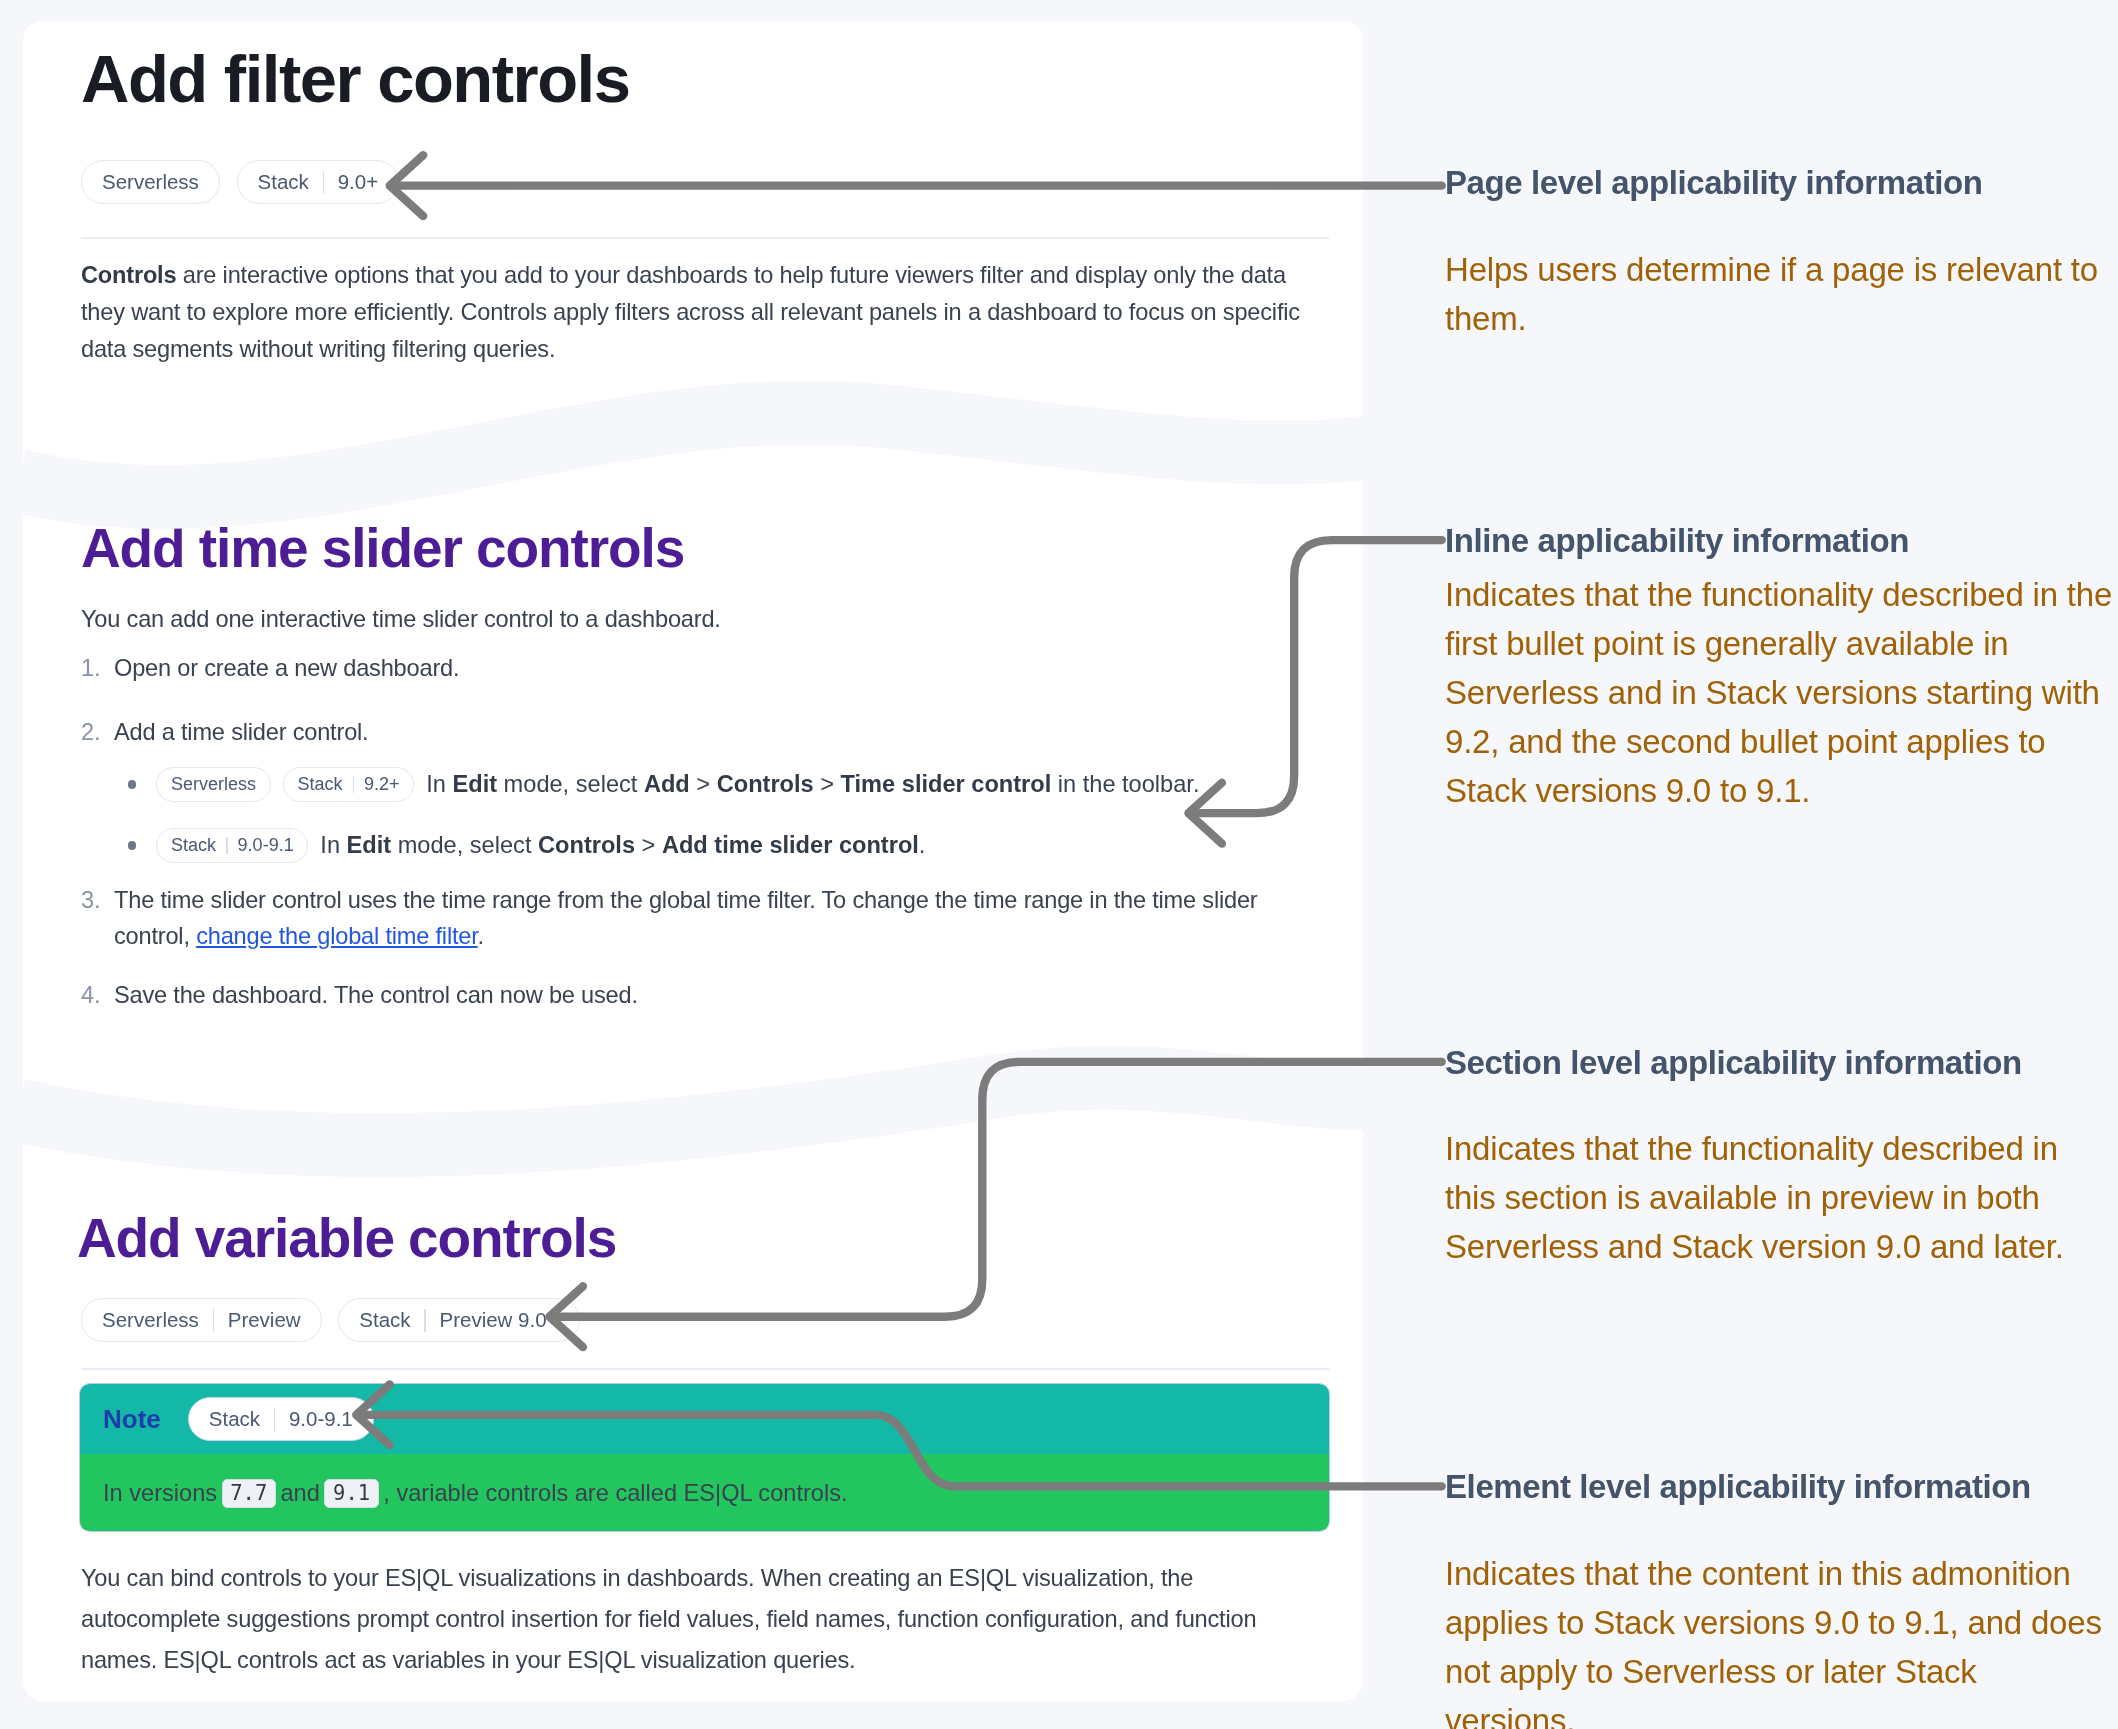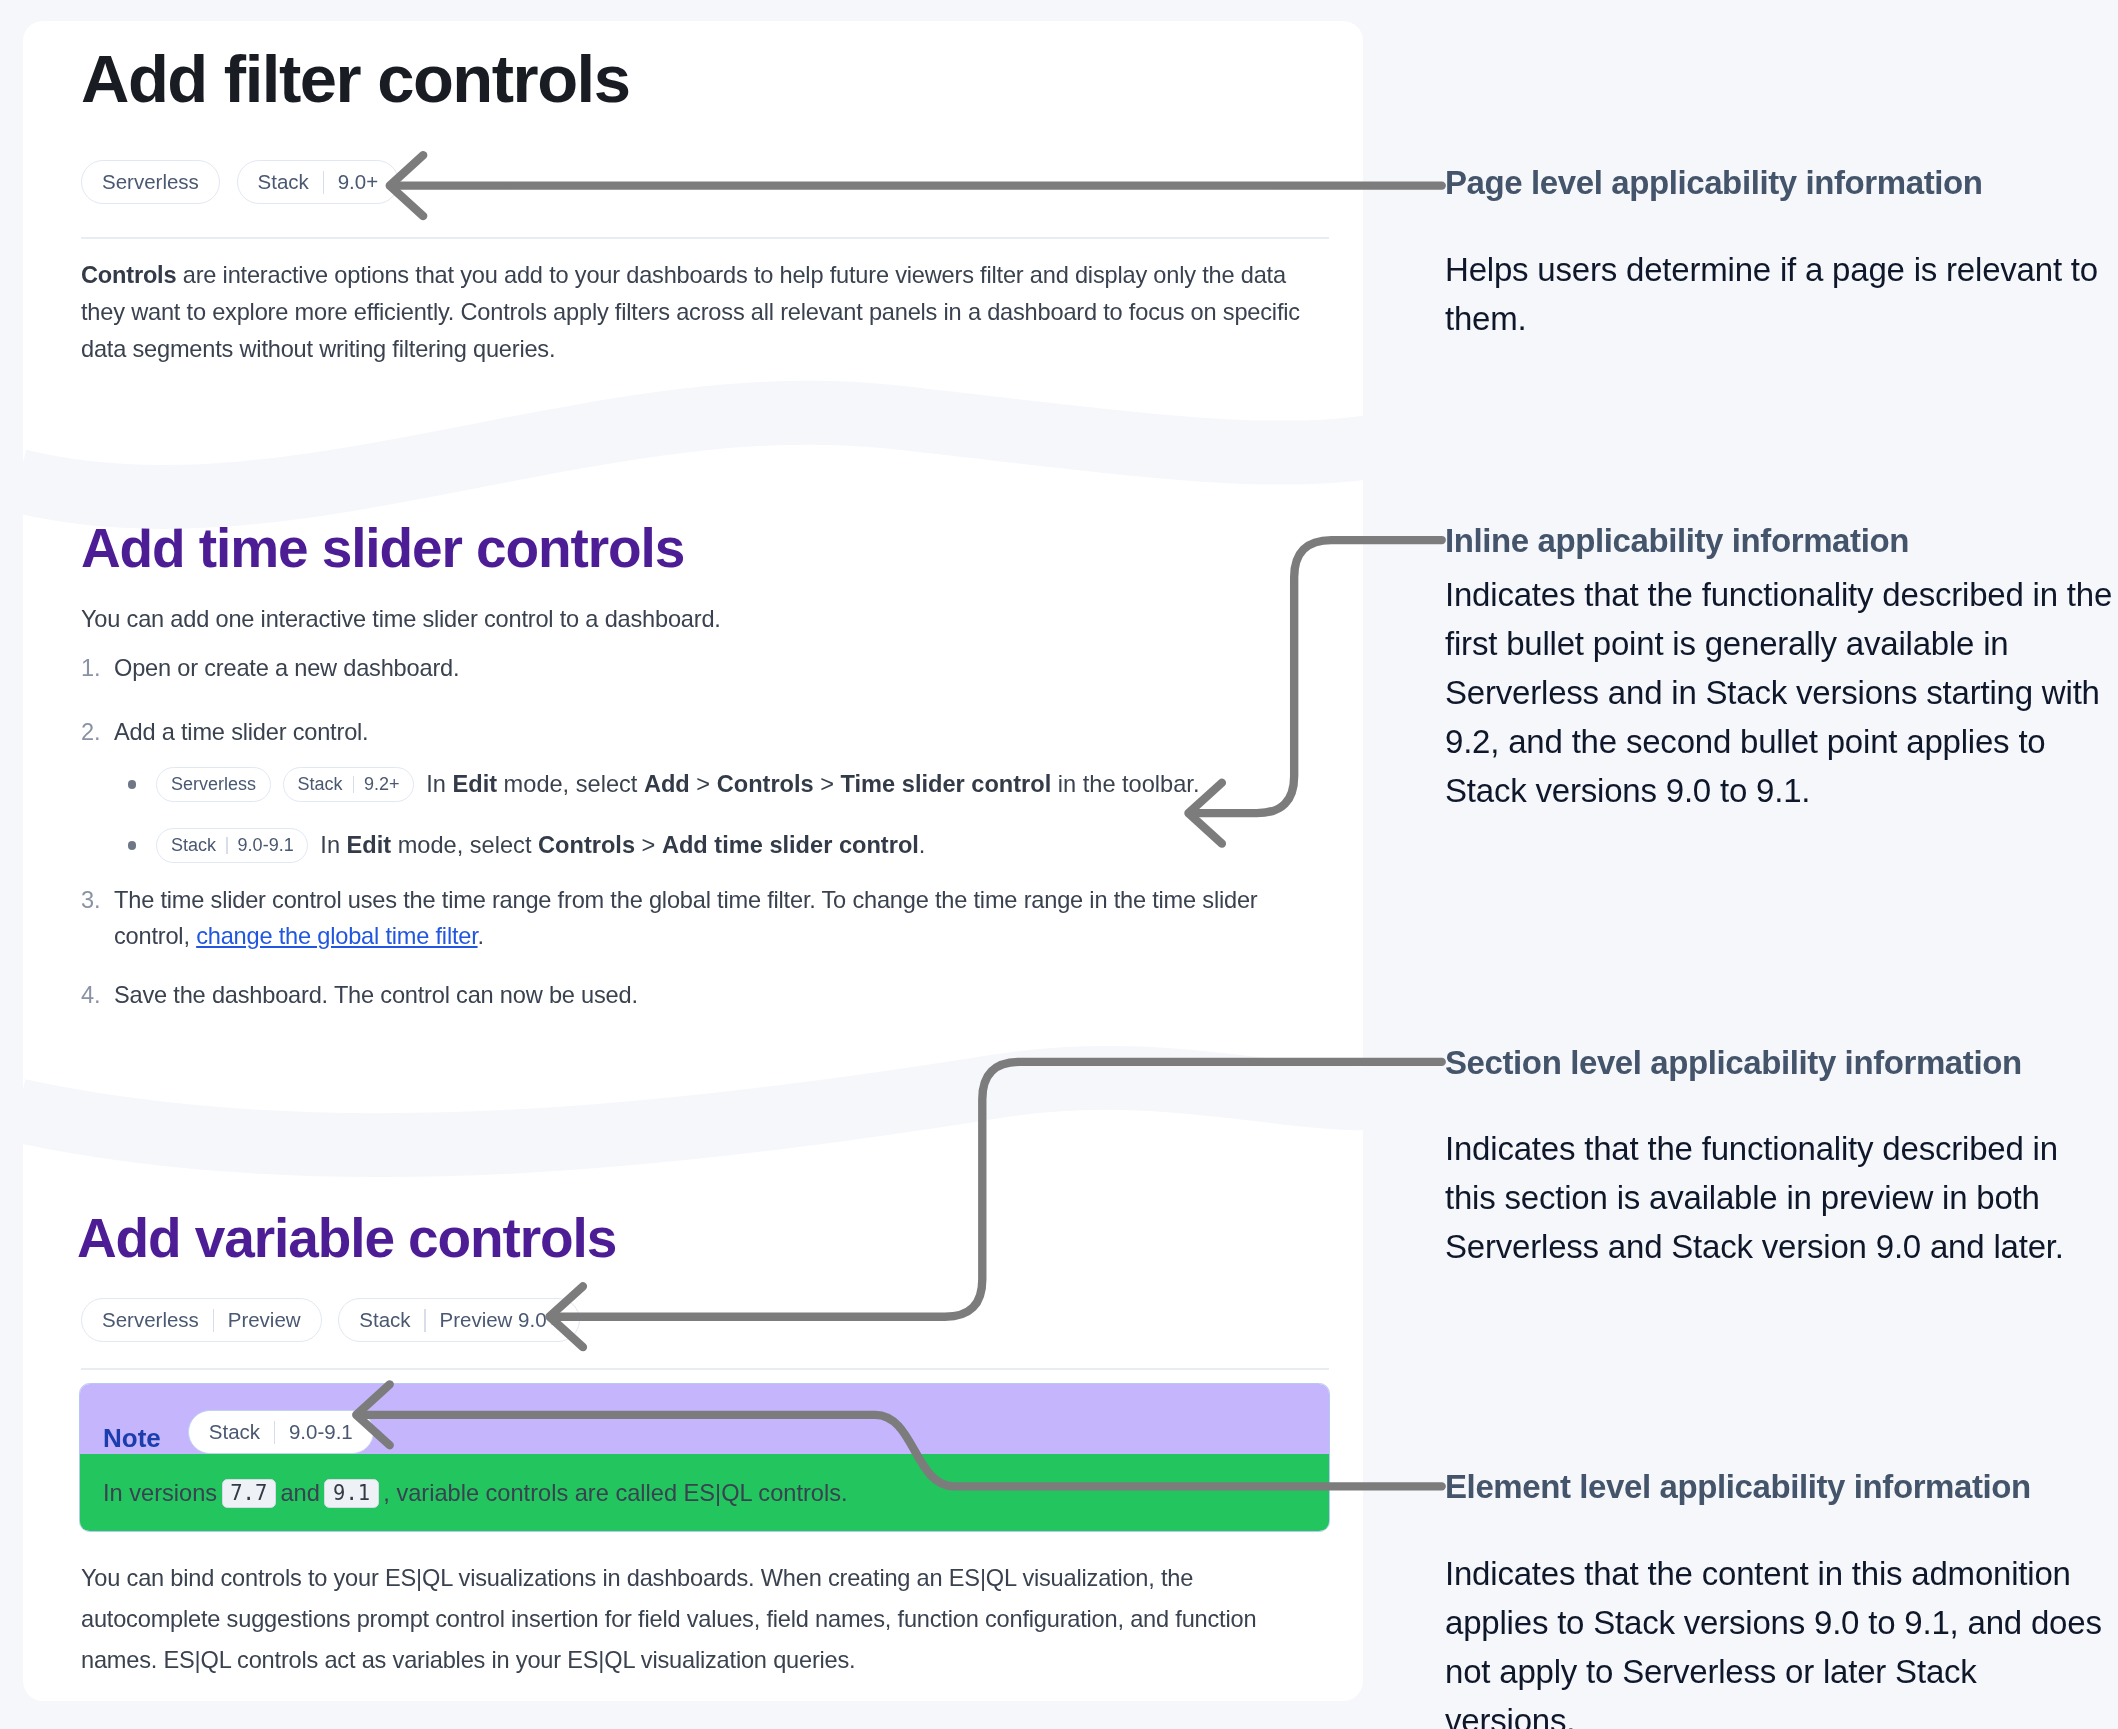--- a/index.html
+++ b/index.html
@@ -43,39 +43,39 @@
   .bulrow{display:flex;align-items:center;z-index:2;font-size:23.6px;color:#3a4250;}
   .dot{width:8.4px;height:8.4px;border-radius:50%;background:#6f7787;margin-right:20px;flex:none;}
   .bulrow .pill{margin-right:12px;}
   a.link{color:#2056e0;text-decoration:underline;cursor:pointer;}
   
   .note{
     left:79px;top:1383px;width:1251px;height:149px;box-sizing:border-box;
     border:1.5px solid #b5c9f1;border-radius:10.6px;overflow:hidden;z-index:2;
   }
   .note-head{
-    height:70px;background:#c4b5fd;display:flex;align-items:flex-end;padding:0 23px;
+    height:70px;background:#14b8a6;display:flex;align-items:center;padding:0 23px;
   }
   .note-label{font-size:26px;font-weight:700;color:#1c3ead;margin-right:27px;}
   .note-body{
     height:78px;background:#22c55e;display:flex;align-items:center;
     padding:0 23px;font-size:23.6px;color:#3a4250;
   }
   .code{
     font-family:"DejaVu Sans Mono","Liberation Mono",monospace;
     font-size:20.5px;color:#333a46;background:#eef1f6;border:1.5px solid #d5dbe5;
     border-radius:5.3px;padding:1.5px 7.6px;margin:0 4.6px;
   }
   
   .ann-title{
     left:1445px;width:669px;font-size:33px;font-weight:700;color:#44546a;
     letter-spacing:-0.4px;z-index:2;
   }
   .ann-body{
-    left:1445px;width:669px;font-size:33px;line-height:49px;color:#0f172a;
+    left:1445px;width:669px;font-size:33px;line-height:49px;color:#a16207;
     letter-spacing:-0.2px;z-index:2;
   }
 </style>
 </head>
 <body>
 
 <div class="abs card"></div>
 
 <div class="abs h1">Add filter controls</div>
 

